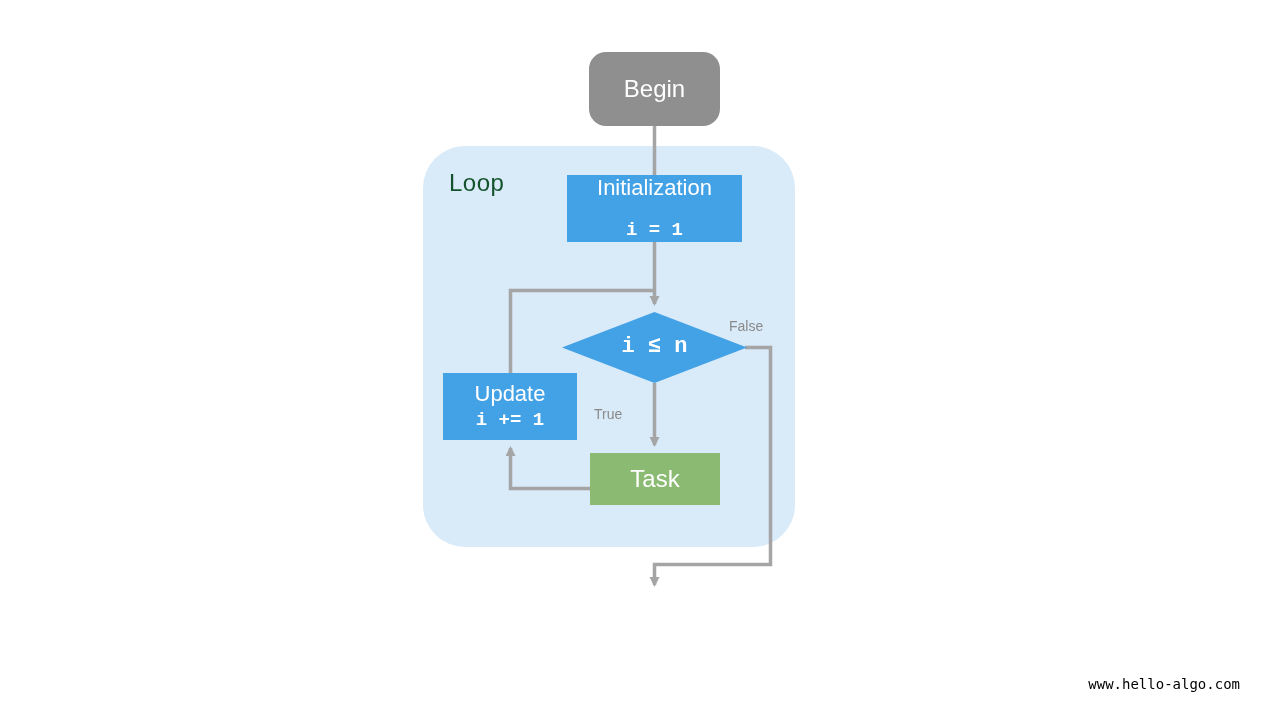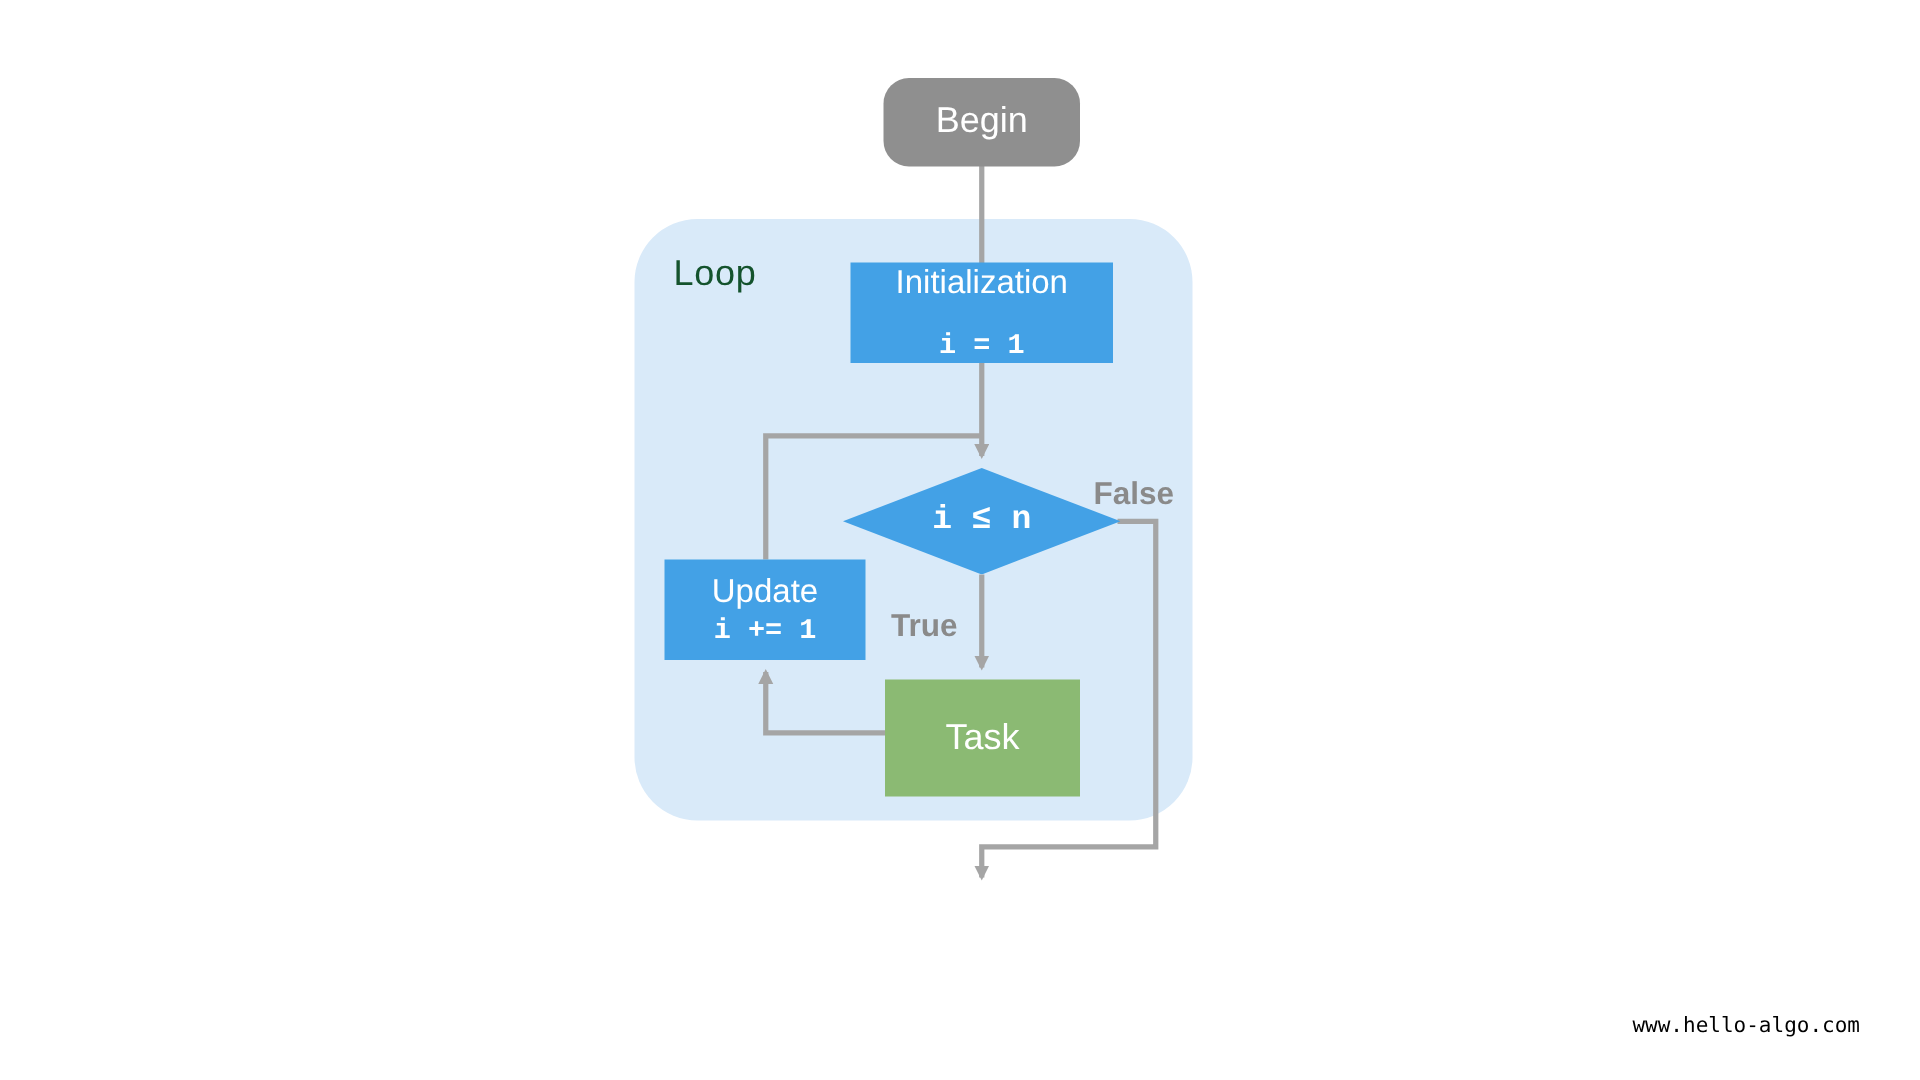--- a/index.html
+++ b/index.html
@@ -57,39 +57,39 @@
     background: #43a1e6;
   }
   .node-title { font-size: 22px; line-height: 1.25; }
   .node-title-lg { font-size: 24px; line-height: 1.2; }
   .node-code {
     font-family: Liberation Mono, monospace;
     font-size: 19px;
     line-height: 1.3;
     font-weight: bold;
   }
-  #node-begin { left: 589px; top: 52px; width: 131px; height: 59px; }
+  #node-begin { left: 589px; top: 52px; width: 131px; height: 74px; }
   #node-init  { left: 567px; top: 175px; width: 175px; height: 67px; gap: 16px; }
   #node-update{ left: 443px; top: 373px; width: 134px; height: 67px; }
-  #node-task  { left: 590px; top: 453px; width: 130px; height: 78px; background: #8bba73; }
+  #node-task  { left: 590px; top: 453px; width: 130px; height: 52px; background: #8bba73; }
   #node-end   { left: 589px; top: 593px; width: 131px; height: 60px; }
   
   #node-cond {
     left: 562px; top: 312px;
     width: 185px; height: 71px;
     background: #43a1e6;
     clip-path: polygon(50% 0%, 100% 50%, 50% 100%, 0% 50%);
   }
   #node-cond .node-code { font-size: 22px; }
   
   .edge-label {
     position: absolute;
     color: #8a8a8a;
-    font-size: 21px;
-    font-weight: bold;
+    font-size: 14px;
+    font-weight: normal;
     z-index: 2;
   }
   #label-true  { left: 594px; top: 406px; }
   #label-false { left: 729px; top: 318px; }
   
   .watermark {
     position: absolute;
     right: 40px; top: 676px;
     color: #000000;
     font-family: "DejaVu Sans Mono", "Liberation Mono", monospace;

